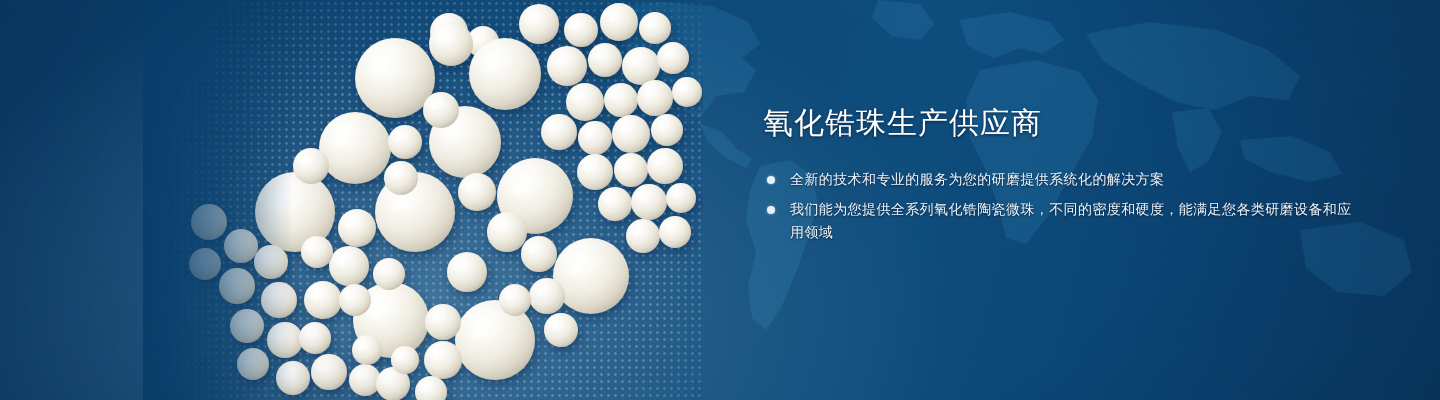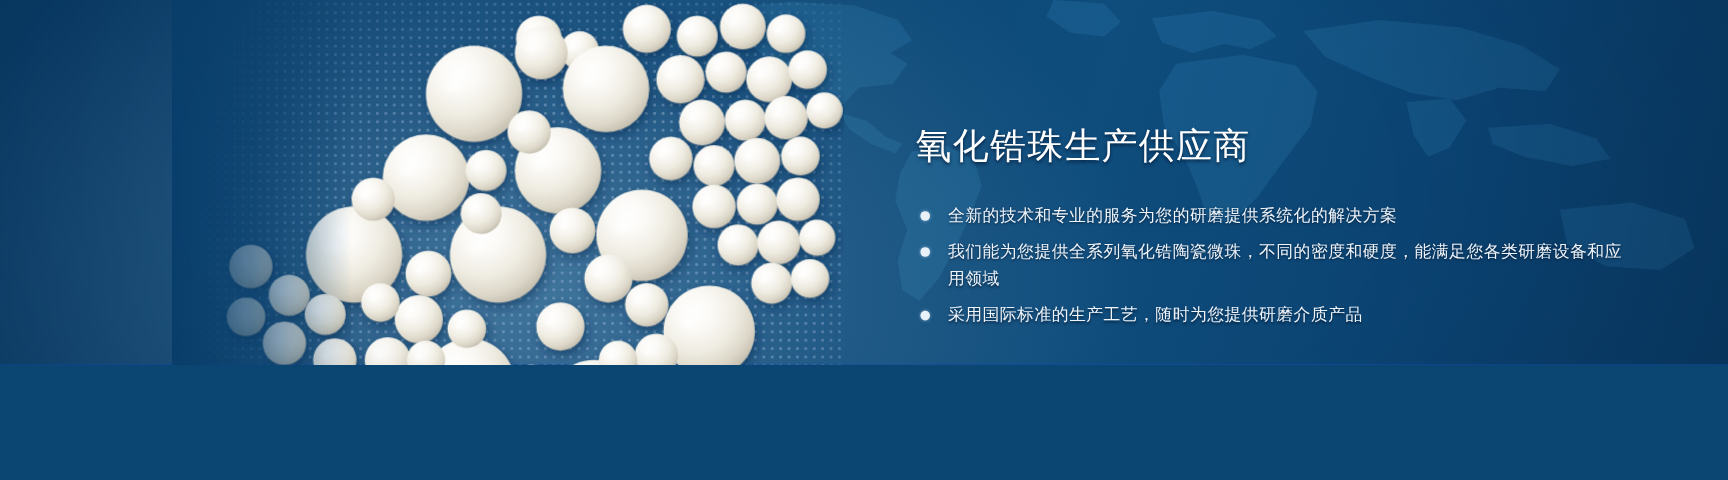--- a/index.html
+++ b/index.html
@@ -7,21 +7,21 @@
     padding: 0;
     background: #0b4673;
   }
   body {
     font-family: "Liberation Sans", "DejaVu Sans", sans-serif;
   }
 
   .banner {
     position: relative;
     width: 1440px;
-    height: 304px;
+    height: 400px;
     overflow: hidden;
     background: #1d4ed8;
   }
 
   
   .bg-base {
     position: absolute;
     inset: 0;
     background:
       radial-gradient(ellipse 760px 520px at 30% 78%,
@@ -290,20 +290,16 @@
 
     <ul class="bullets">
       <li class="bullet">
         <span class="dot"></span>
         <span>全新的技术和专业的服务为您的研磨提供系统化的解决方案</span>
       </li>
       <li class="bullet">
         <span class="dot"></span>
         <span>我们能为您提供全系列氧化锆陶瓷微珠，不同的密度和硬度，能满足您各类研磨设备和应用领域</span>
       </li>
-      <li class="bullet">
-        <span class="dot"></span>
-        <span>采用国际标准的生产工艺，随时为您提供研磨介质产品</span>
-      </li>
     </ul>
   </div>
 
 </div>
 
 </body></html>

